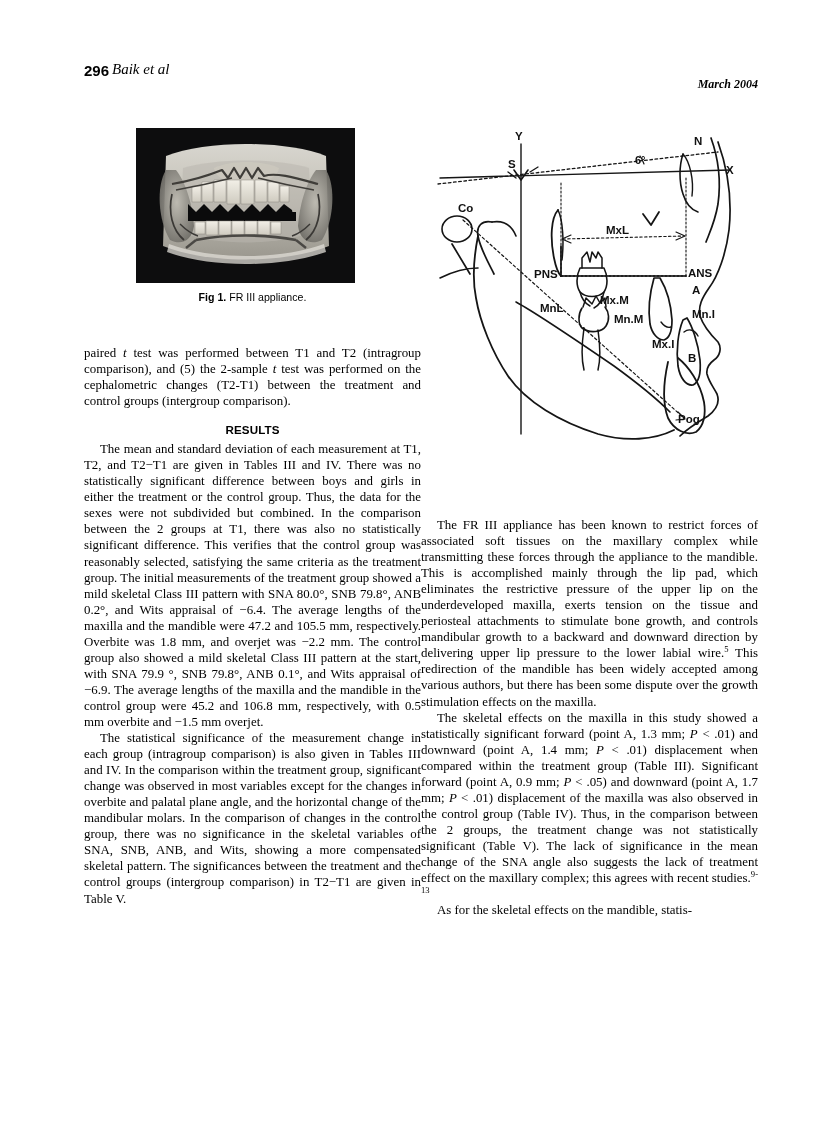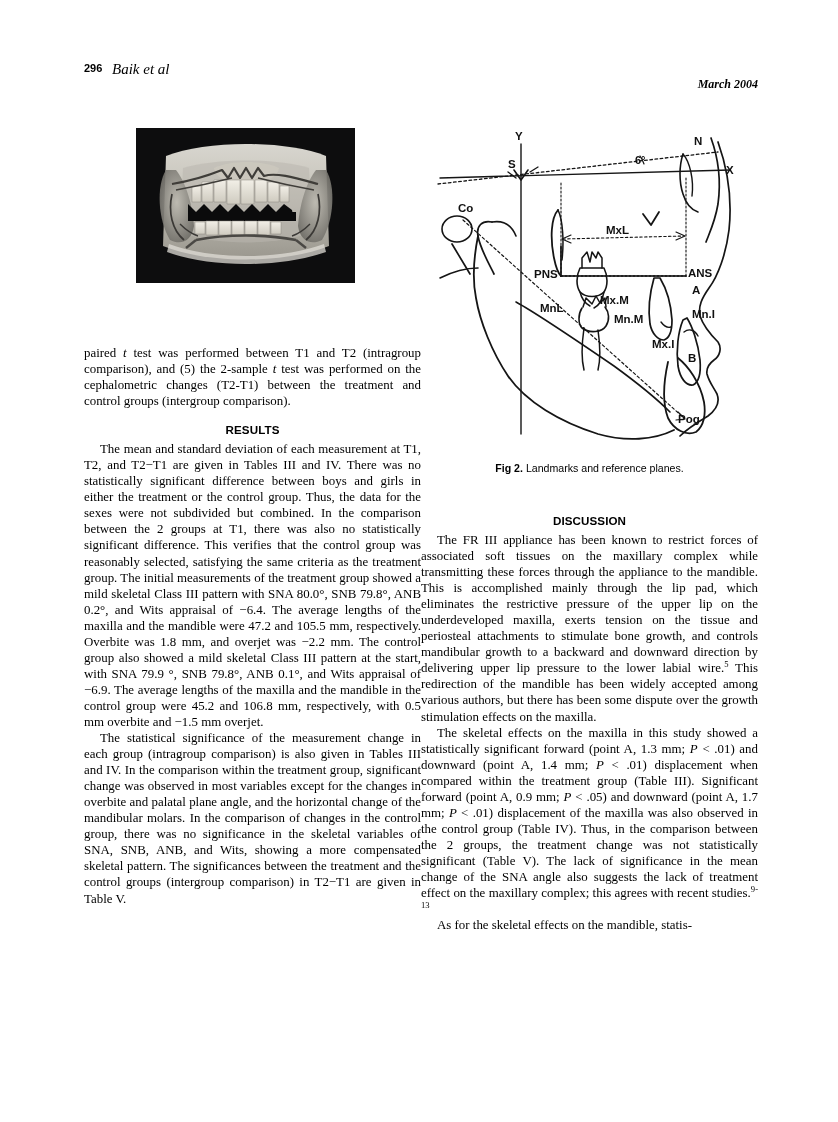--- a/index.html
+++ b/index.html
@@ -11,21 +11,21 @@
     color: #000;
     position: relative;
     overflow: hidden;
   }
   .page { position:absolute; inset:0; }
 
   
   .runhead { position:absolute; left:84px; top:60px; width:674px; height:40px; }
   .runhead .pageno {
     font-family:"Liberation Sans","DejaVu Sans",sans-serif;
-    font-weight:bold; font-size:11px; position:absolute; left:0; top:2px;
+    font-weight:bold; font-size:15px; position:absolute; left:0; top:2px;
   }
   .runhead .authors {
     font-style:italic; font-size:15px; position:absolute; left:28px; top:1px;
     font-family:"Liberation Serif","DejaVu Serif",serif;
   }
   .runhead .journal {
     font-style:italic; font-size:12.2px; position:absolute; right:0; top:0px;
     text-align:right; white-space:nowrap;
   }
   .runhead .issue {
@@ -147,20 +147,24 @@
       <path d="M178 62 C156 58 138 54 122 50" stroke="#3f3d39" stroke-width="1.6" fill="none"></path>
 
       <path d="M36 66 C32 84 36 102 48 112" stroke="#3a3835" stroke-width="1.7" fill="none"></path>
       <path d="M182 66 C186 84 182 102 170 112" stroke="#3a3835" stroke-width="1.7" fill="none"></path>
       <path d="M44 96 C50 102 56 106 62 108" stroke="#3a3835" stroke-width="1.4" fill="none"></path>
       <path d="M174 96 C168 102 162 106 156 108" stroke="#3a3835" stroke-width="1.4" fill="none"></path>
 
       <path d="M33 116 C75 132 145 132 188 116 L190 124 C145 140 73 140 31 124 Z" fill="#e0ded7" opacity="0.75"></path>
     </svg>
   </div>
+  <div class="fig1-cap caption">
+    <b>Fig 1.</b>
+    <span>FR III appliance.</span>
+  </div>
 
   <div class="col col-left" style="top:345px;">
     <p class="body">paired <i>t</i> test was performed between T1 and T2 (intragroup comparison), and (5) the 2-sample <i>t</i> test was performed on the cephalometric changes (T2-T1) between the treatment and control groups (intergroup comparison).</p>
 
     <p class="sechead gap-before">RESULTS</p>
     <p class="body indent" style="margin-top:4px;">The mean and standard deviation of each measurement at T1, T2, and T2−T1 are given in Tables III and IV. There was no statistically significant difference between boys and girls in either the treatment or the control group. Thus, the data for the sexes were not subdivided but combined. In the comparison between the 2 groups at T1, there was also no statistically significant difference. This verifies that the control group was reasonably selected, satisfying the same criteria as the treatment group. The initial measurements of the treatment group showed a mild skeletal Class III pattern with SNA 80.0°, SNB 79.8°, ANB 0.2°, and Wits appraisal of −6.4. The average lengths of the maxilla and the mandible were 47.2 and 105.5 mm, respectively. Overbite was 1.8 mm, and overjet was −2.2 mm. The control group also showed a mild skeletal Class III pattern at the start, with SNA 79.9 °, SNB 79.8°, ANB 0.1°, and Wits appraisal of −6.9. The average lengths of the maxilla and the mandible in the control group were 45.2 and 106.8 mm, respectively, with 0.5 mm overbite and −1.5 mm overjet.</p>
     <p class="body indent">The statistical significance of the measurement change in each group (intragroup comparison) is also given in Tables III and IV. In the comparison within the treatment group, significant change was observed in most variables except for the changes in overbite and palatal plane angle, and the horizontal change of the mandibular molars. In the comparison of changes in the control group, there was no significance in the skeletal variables of SNA, SNB, ANB, and Wits, showing a more compensated skeletal pattern. The significances between the treatment and the control groups (intergroup comparison) in T2−T1 are given in Table V.</p>
   </div>
 
   <div class="fig2-wrap">
@@ -252,27 +256,22 @@
         <text x="110" y="186">MnL</text>
         <text x="170" y="178">Mx.M</text>
         <text x="184" y="197">Mn.M</text>
         <text x="222" y="222">Mx.I</text>
         <text x="262" y="192">Mn.I</text>
         <text x="258" y="236">B</text>
         <text x="248" y="297">Pog</text>
       </g>
     </svg>
   </div>
-  <div class="fig2-cap caption">
-    <b>Fig 2.</b>
-    <span>Landmarks and reference planes.</span>
-  </div>
 
   <div class="col col-right" style="top:513px;">
-    <p class="sechead">DISCUSSION</p>
 
     <p class="body indent" style="margin-top:4px;"><span>The FR III appliance has been known to restrict forces of associated soft tissues on the maxillary complex while transmitting these forces through the appliance to the mandible. This is accomplished mainly through the lip pad, which eliminates the restrictive pressure of the upper lip on the underdeveloped maxilla, exerts tension on the tissue and periosteal attachments to stimulate bone growth, and controls mandibular growth to a backward and downward direction by delivering upper lip pressure to the lower labial wire.</span><sup>5</sup> <span>This redirection of the mandible has been widely accepted among various authors, but there has been some dispute over the growth stimulation effects on the maxilla.</span></p>
 
     <p class="body indent"><span>The skeletal effects on the maxilla in this study showed a statistically significant forward (point A, 1.3 mm; <i>P</i> &lt; .01) and downward (point A, 1.4 mm; <i>P</i> &lt; .01) displacement when compared within the treatment group (Table III). Significant forward (point A, 0.9 mm; <i>P</i> &lt; .05) and downward (point A, 1.7 mm; <i>P</i> &lt; .01) displacement of the maxilla was also observed in the control group (Table IV). Thus, in the comparison between the 2 groups, the treatment change was not statistically significant (Table V). The lack of significance in the mean change of the SNA angle also suggests the lack of treatment effect on the maxillary complex; this agrees with recent studies.</span><sup>9-13</sup></p>
 
     <p class="body indent">As for the skeletal effects on the mandible, statis-</p>
   </div>
 
 </div>
 

